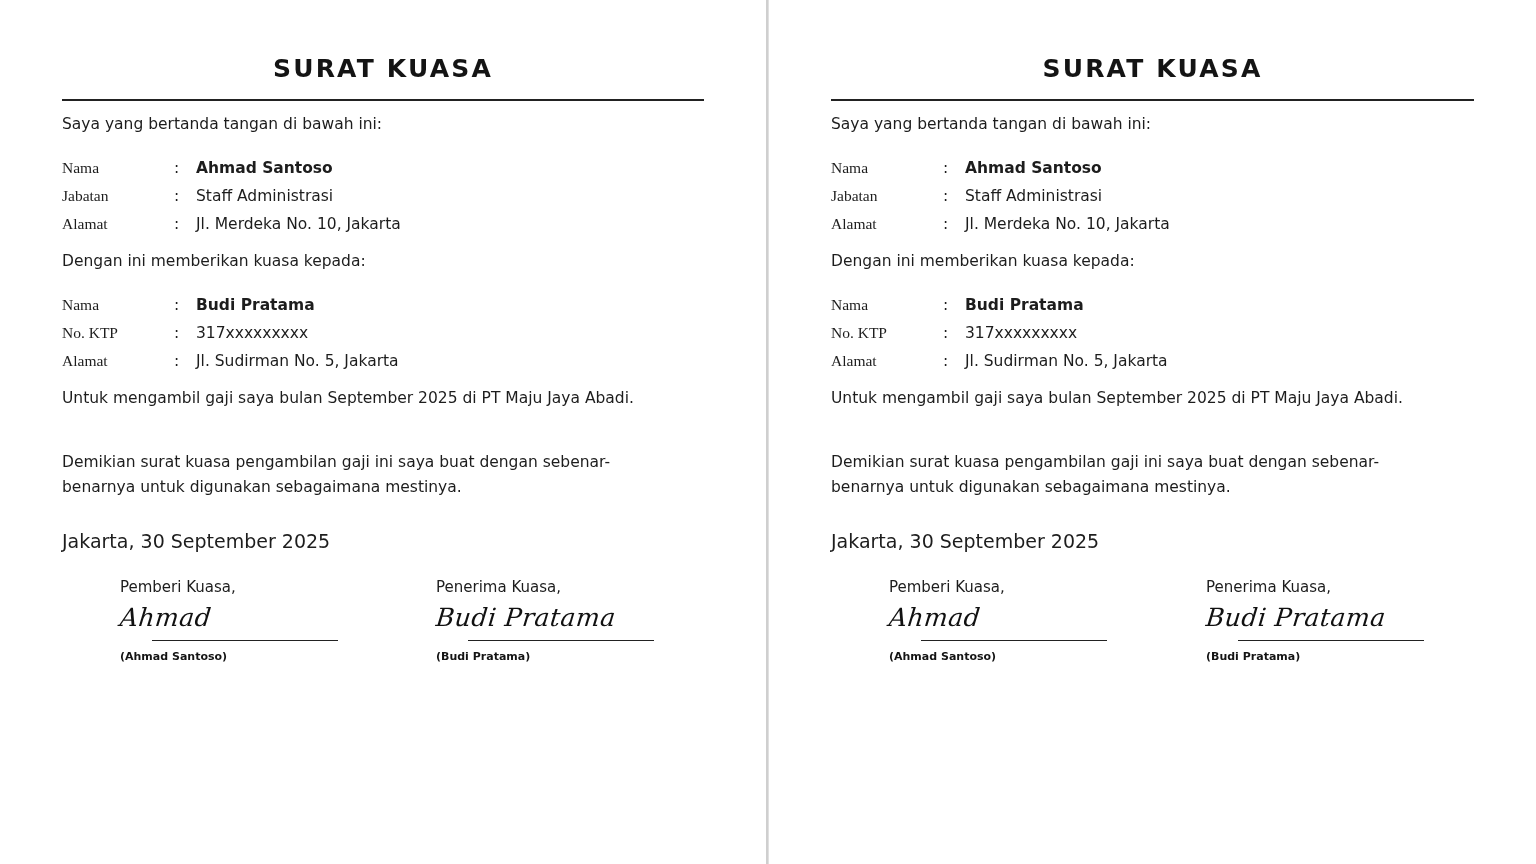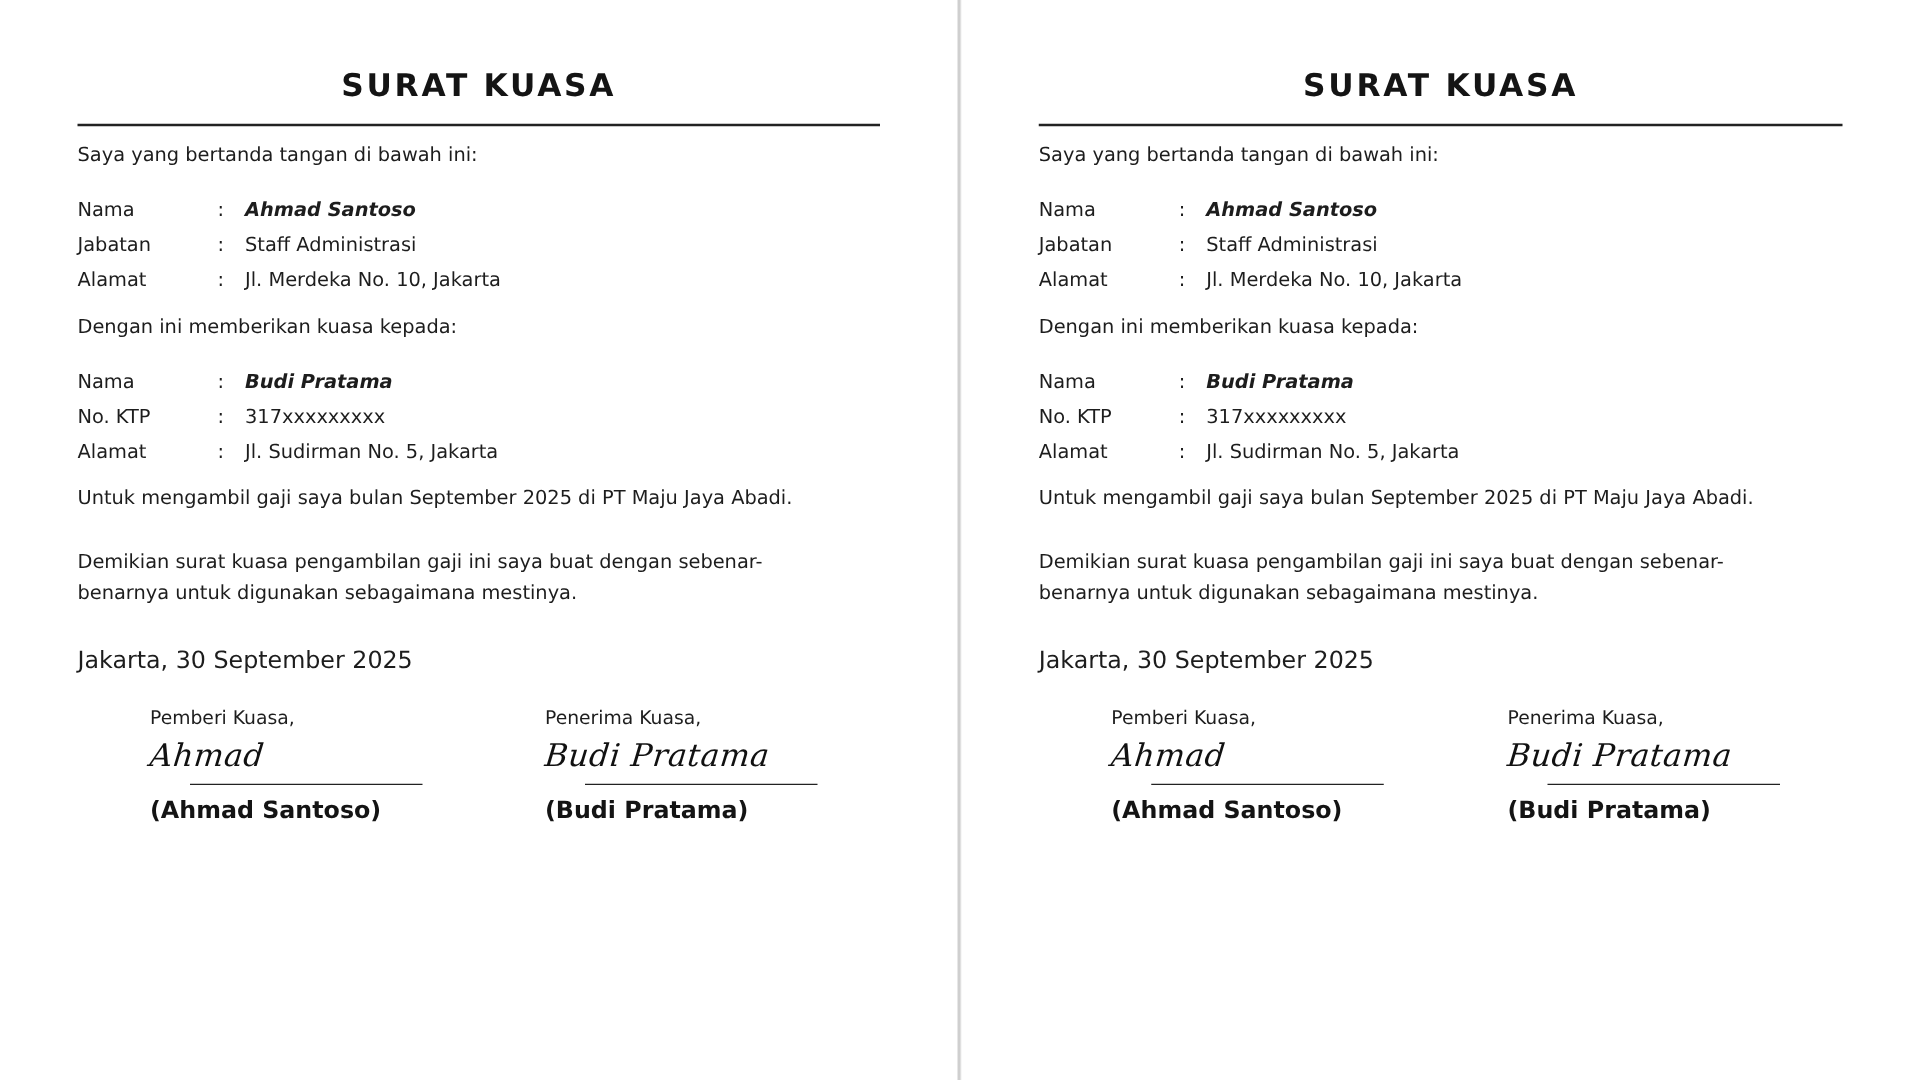--- a/index.html
+++ b/index.html
@@ -64,33 +64,33 @@
   }
   .info-table td {
     font-size: 15.5px;
     padding: 2px 0;
     color: #1d1d1d;
     vertical-align: top;
     line-height: 1.55;
   }
   .info-label {
     width: 112px;
+    font-family: Liberation Serif, serif;
   }
   .info-colon {
     width: 22px;
   }
   .info-value.strong {
     font-weight: bold;
-    font-style: italic;
   }
   .para-bold {
     font-weight: normal;
   }
   .closing {
-    margin-top: 30px;
+    margin-top: 43px;
     font-size: 15.5px;
     line-height: 1.62;
     color: #1d1d1d;
     max-width: 600px;
   }
   .place-date {
     margin-top: 30px;
     font-size: 19px;
     color: #1d1d1d;
   }
@@ -120,21 +120,21 @@
     transform: skewX(-6deg);
   }
   .sig-line {
     border: none;
     border-top: 1.6px solid #222;
     margin: 0 auto;
     width: 186px;
   }
   .sig-name {
     margin-top: 9px;
-    font-size: 19px;
+    font-size: 11px;
     font-weight: bold;
     color: #141414;
   }
 </style>
 </head>
 <body>
 
 <div class="spread">
 
   <div class="page left">

